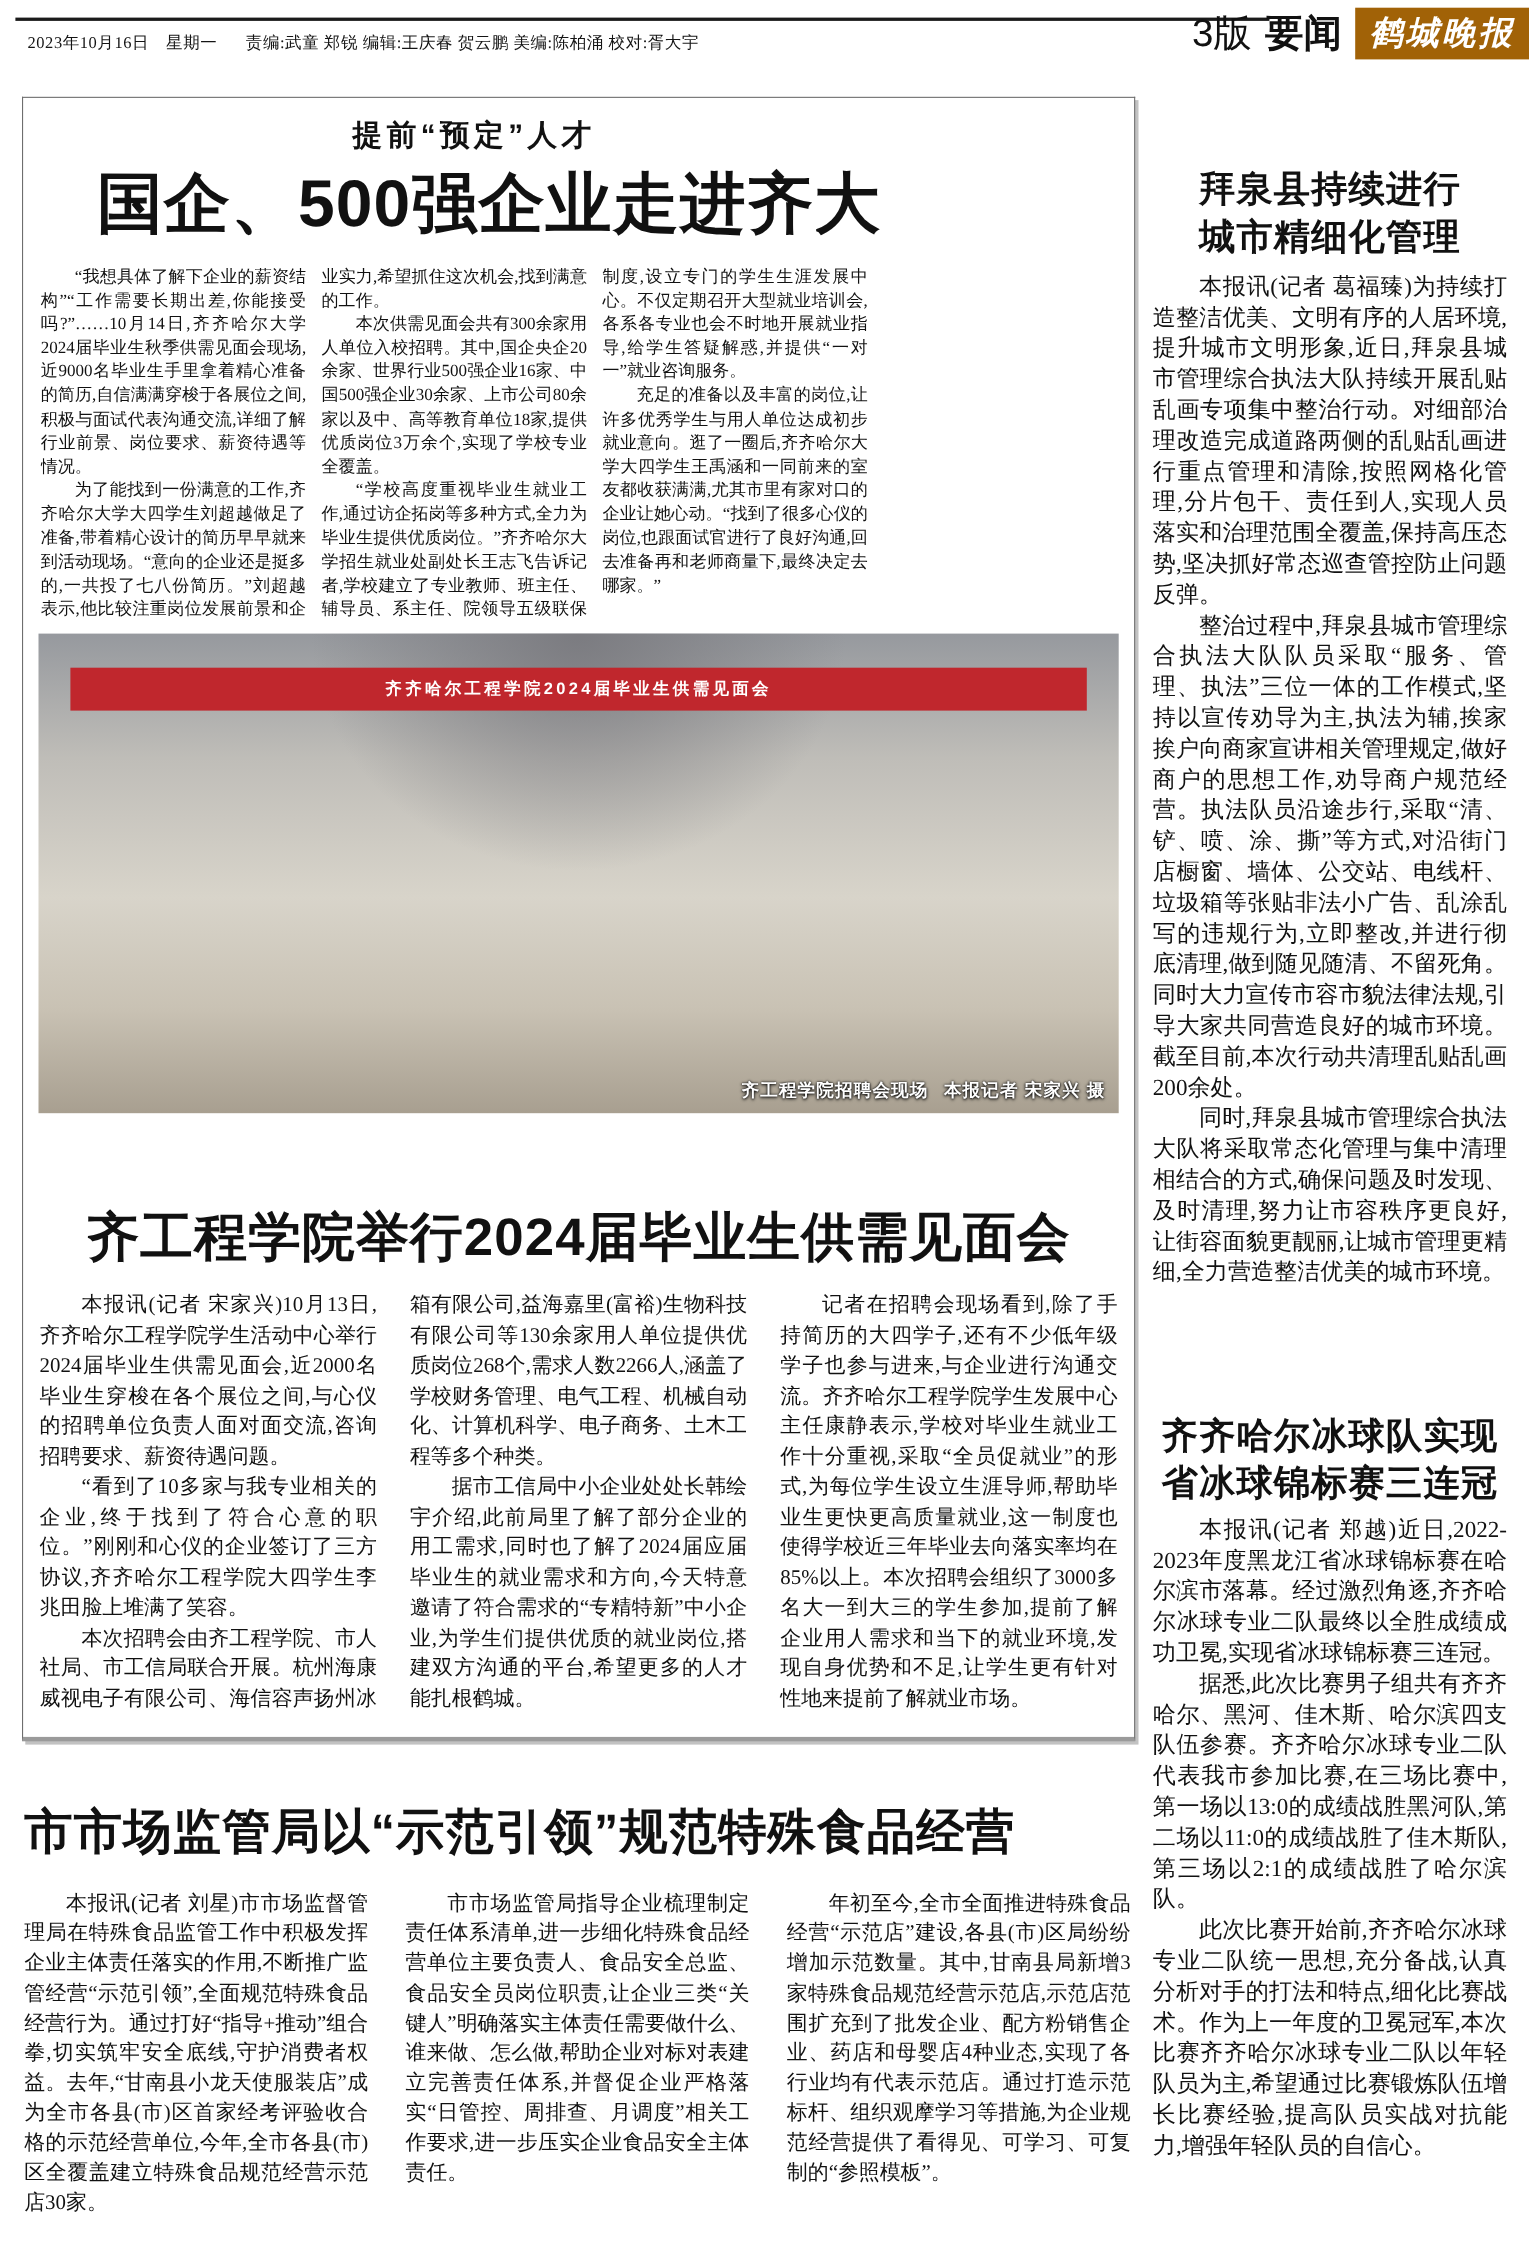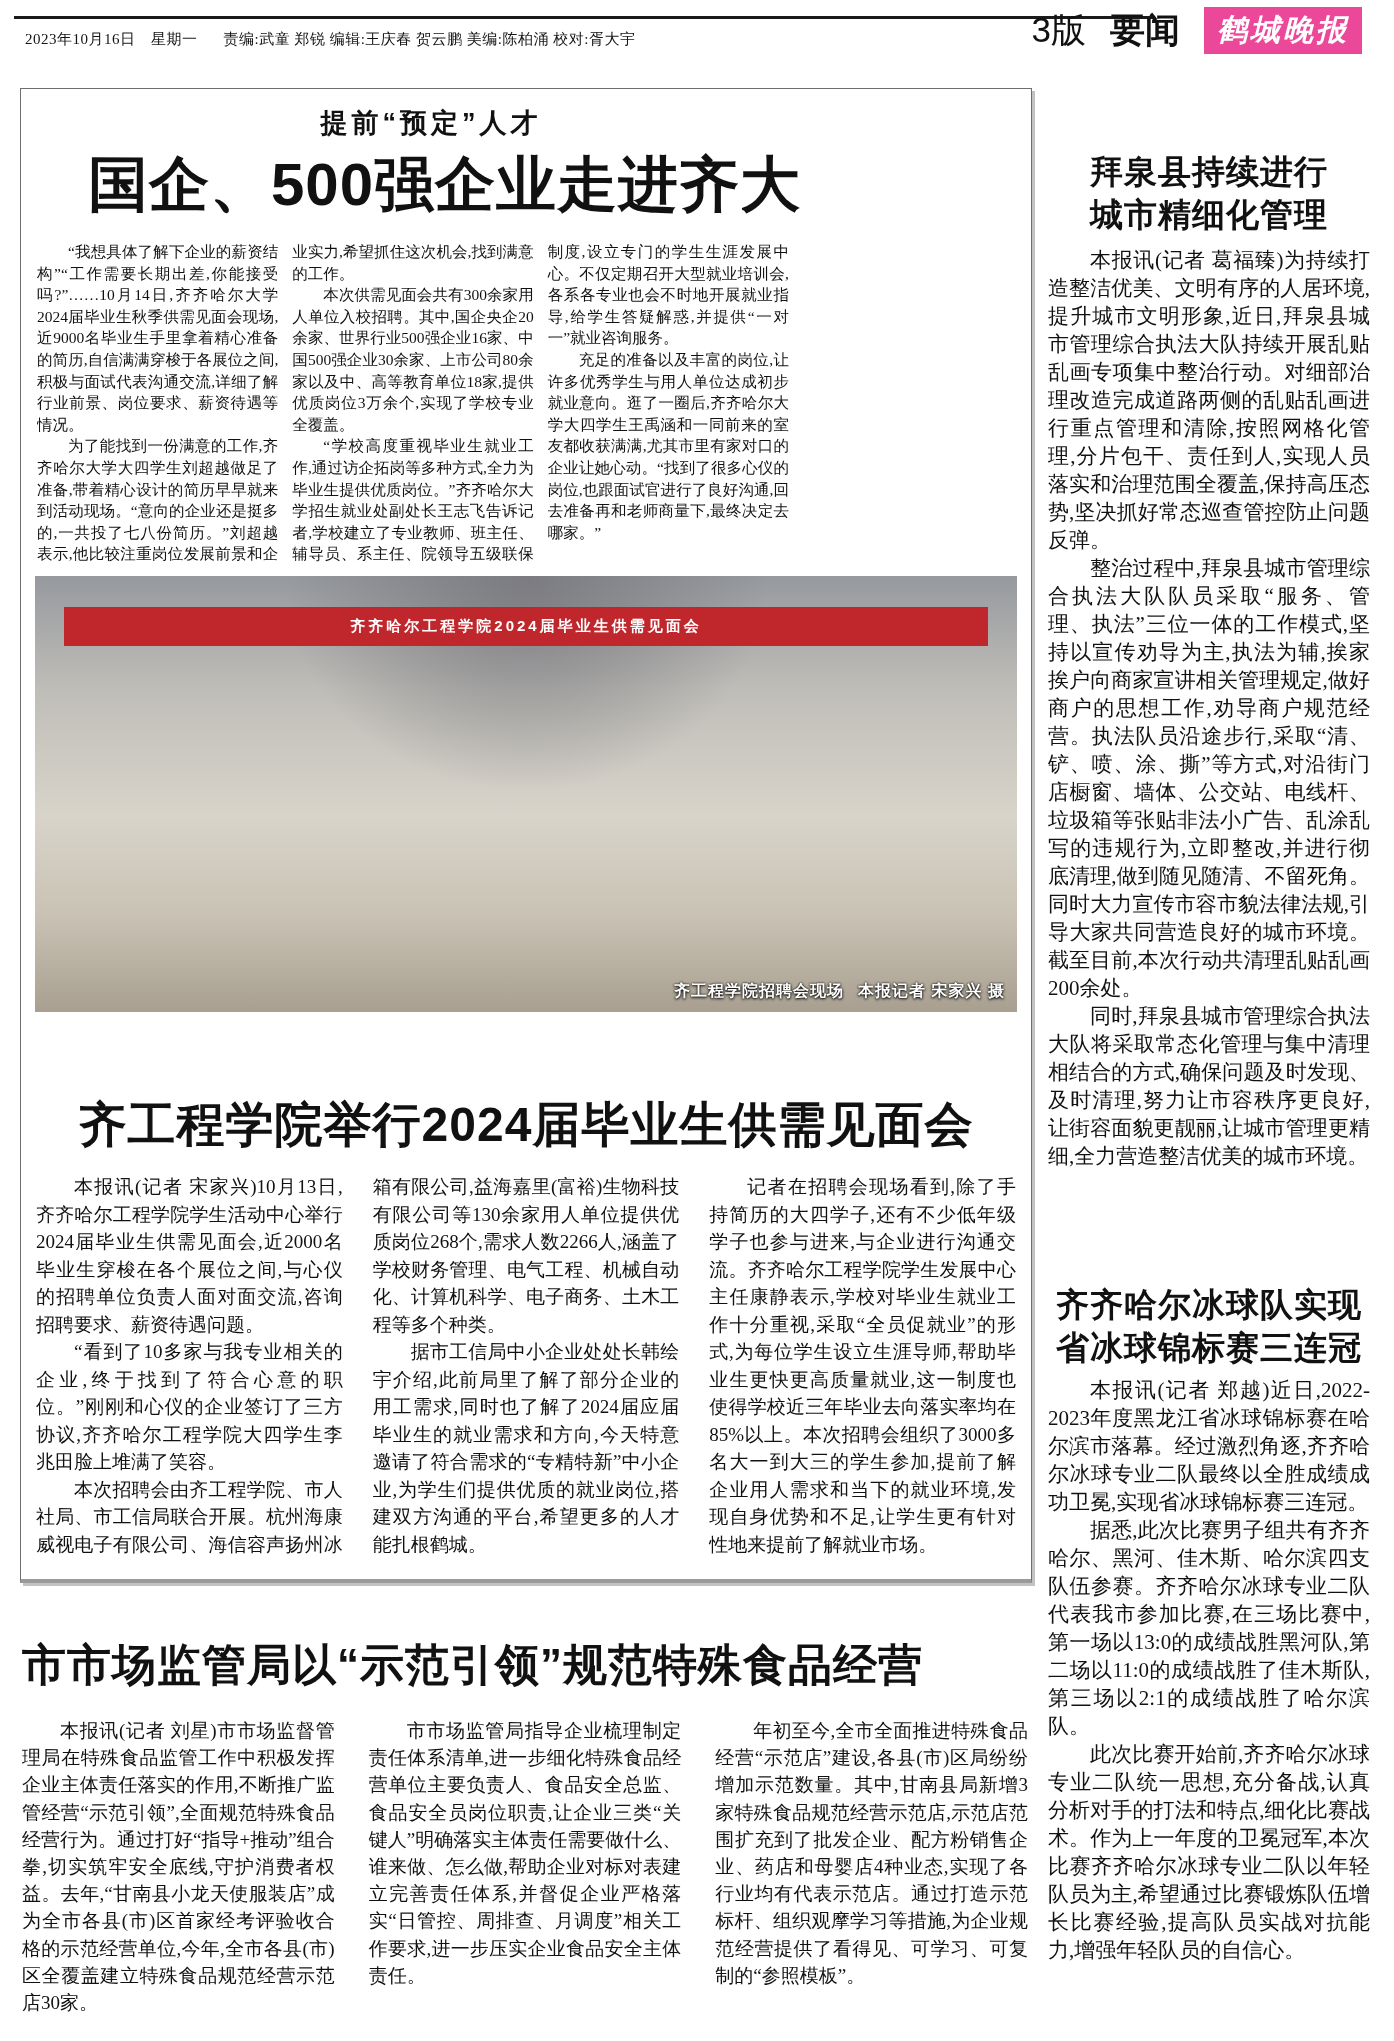--- a/index.html
+++ b/index.html
@@ -7,25 +7,25 @@
     position:relative; width:1394px; height:2041px; margin:0 auto;
     background:#ffffff; overflow:hidden; color:#111;
     font-family:"Liberation Serif","DejaVu Serif",serif;
   }
   .abs { position:absolute; }
 
   
   .toprule { left:14px; top:16px; width:1140px; height:3px; background:#1b1b1b; }
   .dateline { left:25px; top:30px; font-size:15px; letter-spacing:.5px; white-space:nowrap; color:#141414; }
   .dateline .staff { margin-left:26px; }
-  .masthead-group { top:7px; right:32px; display:flex; align-items:center; gap:24px; }
+  .masthead-group { top:7px; right:4px; display:flex; align-items:center; gap:12px; }
   .pageno { font-size:35px; font-family:"Liberation Sans","DejaVu Sans",sans-serif; font-weight:400; }
   .section { font-size:35px; font-family:"Liberation Sans","DejaVu Sans",sans-serif; font-weight:700; }
   .masthead {
-    width:158px; height:47px; background:#ec4899; color:#fff;
+    width:158px; height:47px; background:#a16207; color:#fff;
     display:flex; align-items:center; justify-content:center;
     font-size:30px; font-style:italic; font-weight:700; letter-spacing:3px;
     font-family:"Liberation Serif","DejaVu Serif",serif;
     text-align:right;
   }
 
   
   .box1 {
     left:20px; top:88px; width:1010px; height:1490px;
     border:1px solid #6e6e6e; border-bottom:4px solid #9a9a9a;

